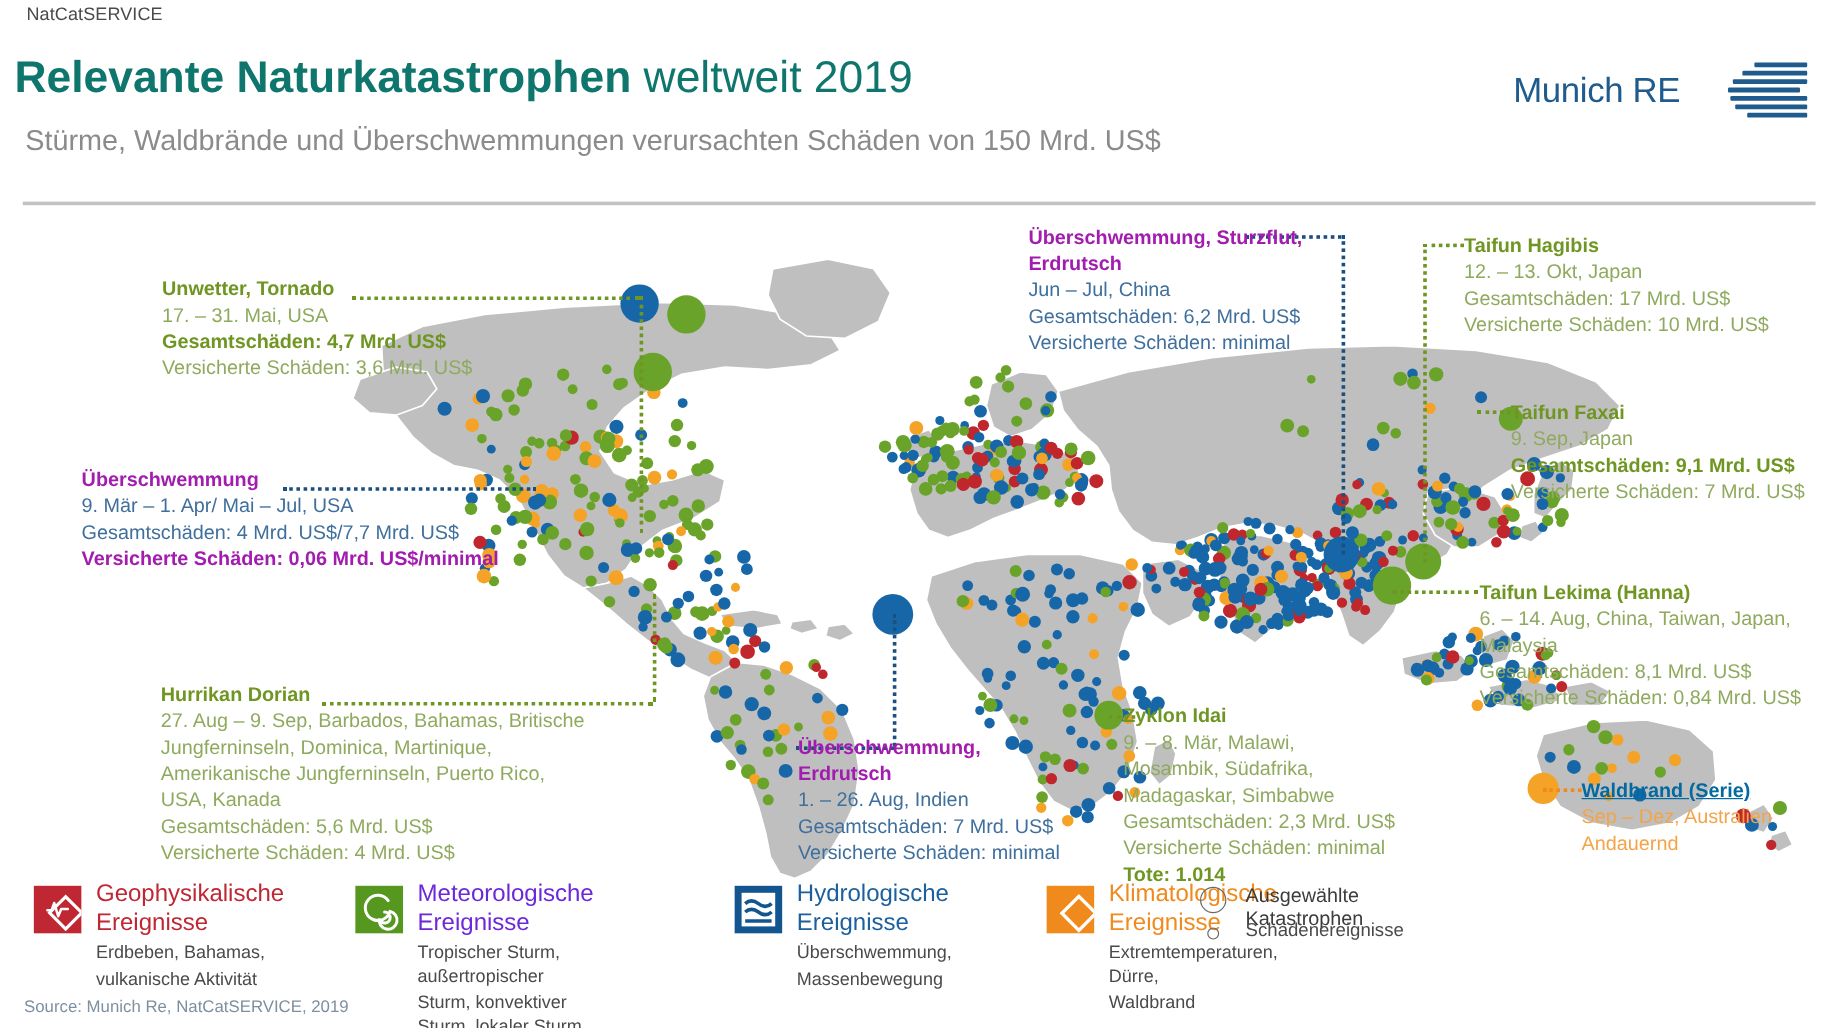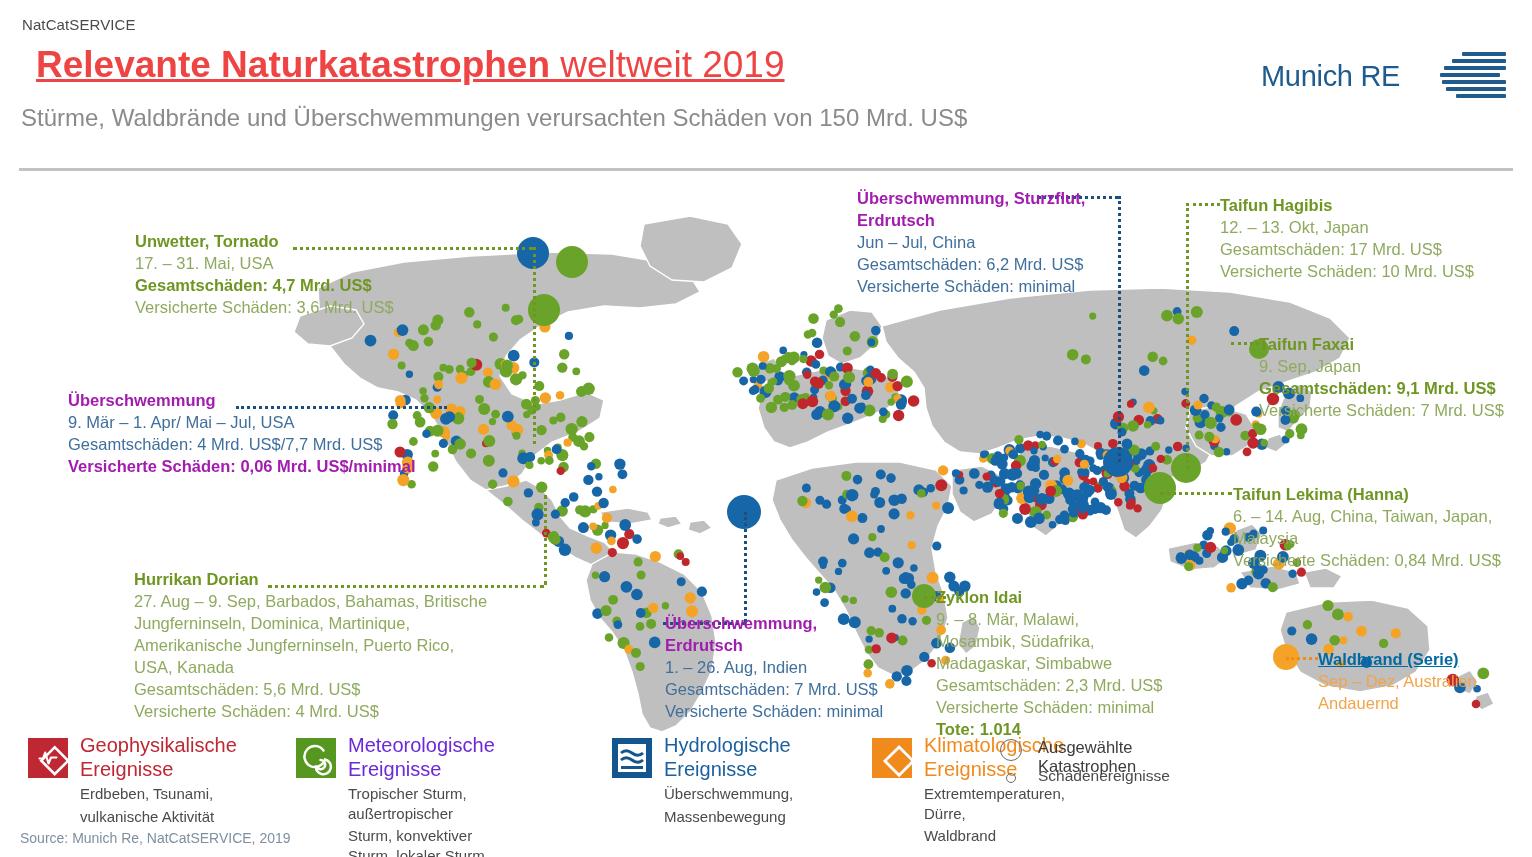--- a/index.html
+++ b/index.html
@@ -4,22 +4,22 @@
 <style>
   html,body{margin:0;padding:0;}
   body{
     width:1532px;height:857px;background:#ffffff;overflow:hidden;
     font-family:"Liberation Sans","DejaVu Sans",sans-serif;
     position:relative;
   }
   .page{position:absolute;inset:0;}
 
   
-  .eyebrow{position:absolute;left:22px;top:16px;font-size:15px;color:#4a4a4a;letter-spacing:.1px;}
-  .title{position:absolute;left:36px;top:44px;font-size:37px;color:#ef4444;white-space:nowrap;text-decoration:underline;}
+  .eyebrow{position:absolute;left:22px;top:4px;font-size:15px;color:#4a4a4a;letter-spacing:.1px;}
+  .title{position:absolute;left:12px;top:44px;font-size:37px;color:#0f766e;white-space:nowrap;}
   .title b{font-weight:bold;}
   .title .light{font-weight:normal;}
   .subtitle{position:absolute;left:21px;top:104px;font-size:24px;color:#8b8b8b;white-space:nowrap;}
   .rule{position:absolute;left:19px;top:168px;width:1494px;height:3px;background:#c2c2c2;}
 
   
   .logo{position:absolute;left:1261px;top:52px;width:250px;height:52px;}
   .logo-word{position:absolute;left:0;top:8px;font-size:29px;font-weight:normal;color:#1f5b8c;letter-spacing:-.3px;}
   .logo-mark{position:absolute;left:175px;top:0px;width:74px;height:52px;}
   .logo-mark i{position:absolute;display:block;background:#1f5b8c;height:4px;border-radius:1px;}
@@ -994,20 +994,21 @@
     <div class="hd">Taifun Faxai</div>
     <div class="ln">9. Sep, Japan</div>
     <div class="bd">Gesamtschäden: 9,1 Mrd. US$</div>
     <div class="ln">Versicherte Schäden: 7 Mrd. US$</div>
   </div>
 
   <div class="ann g" style="left:1233px;top:484px;">
     <div class="hd">Taifun Lekima (Hanna)</div>
     <div class="ln">6. – 14. Aug, China, Taiwan, Japan,</div>
     <div class="ln">Malaysia</div>
+    <div class="ln">Gesamtschäden: 8,1 Mrd. US$</div>
     <div class="ln">Versicherte Schäden: 0,84 Mrd. US$</div>
   </div>
 
   <div class="ann o" style="left:1318px;top:649px;">
     <div class="hd">Waldbrand (Serie)</div>
     <div class="ln">Sep – Dez, Australien</div>
     <div class="ln">Andauernd</div>
   </div>
 
   <div class="legend">
@@ -1016,21 +1017,21 @@
       <div class="lg-ico">
         <svg viewBox="0 0 40 40" width="40" height="40">
           <rect x="0" y="0" width="40" height="40" fill="#bf2733"></rect>
           <rect x="20" y="6.5" width="19" height="19" fill="none" stroke="#ffffff" stroke-width="2.6" transform="rotate(45 20 16)"></rect>
           <path d="M11.5,20.5 L15,20.5 L17.2,14.5 L20.5,25.5 L23,19.5 L25.5,19.5 L28.5,19.5" fill="none" stroke="#ffffff" stroke-width="2.1" stroke-linejoin="round" stroke-linecap="round"></path>
         </svg>
       </div>
       <div class="lg-txt">
         <div class="lg-title">Geophysikalische</div>
         <div class="lg-title">Ereignisse</div>
-        <div class="lg-sub">Erdbeben, Tsunami,</div>
+        <div class="lg-sub">Erdbeben, Bahamas,</div>
         <div class="lg-sub">vulkanische Aktivität</div>
       </div>
     </div>
 
     <div class="lg-item grn" style="left:296px;top:8px;">
       <div class="lg-ico">
         <svg viewBox="0 0 40 40" width="40" height="40">
           <rect x="0" y="0" width="40" height="40" fill="#55971f"></rect>
           <path d="M27.5,12.5 A10.5,10.5 0 1 0 29,21.5 A7.5,7.5 0 1 1 20,27.5 A4.6,4.6 0 1 0 24.5,22" fill="none" stroke="#ffffff" stroke-width="2.5" stroke-linecap="round"></path>
         </svg>

